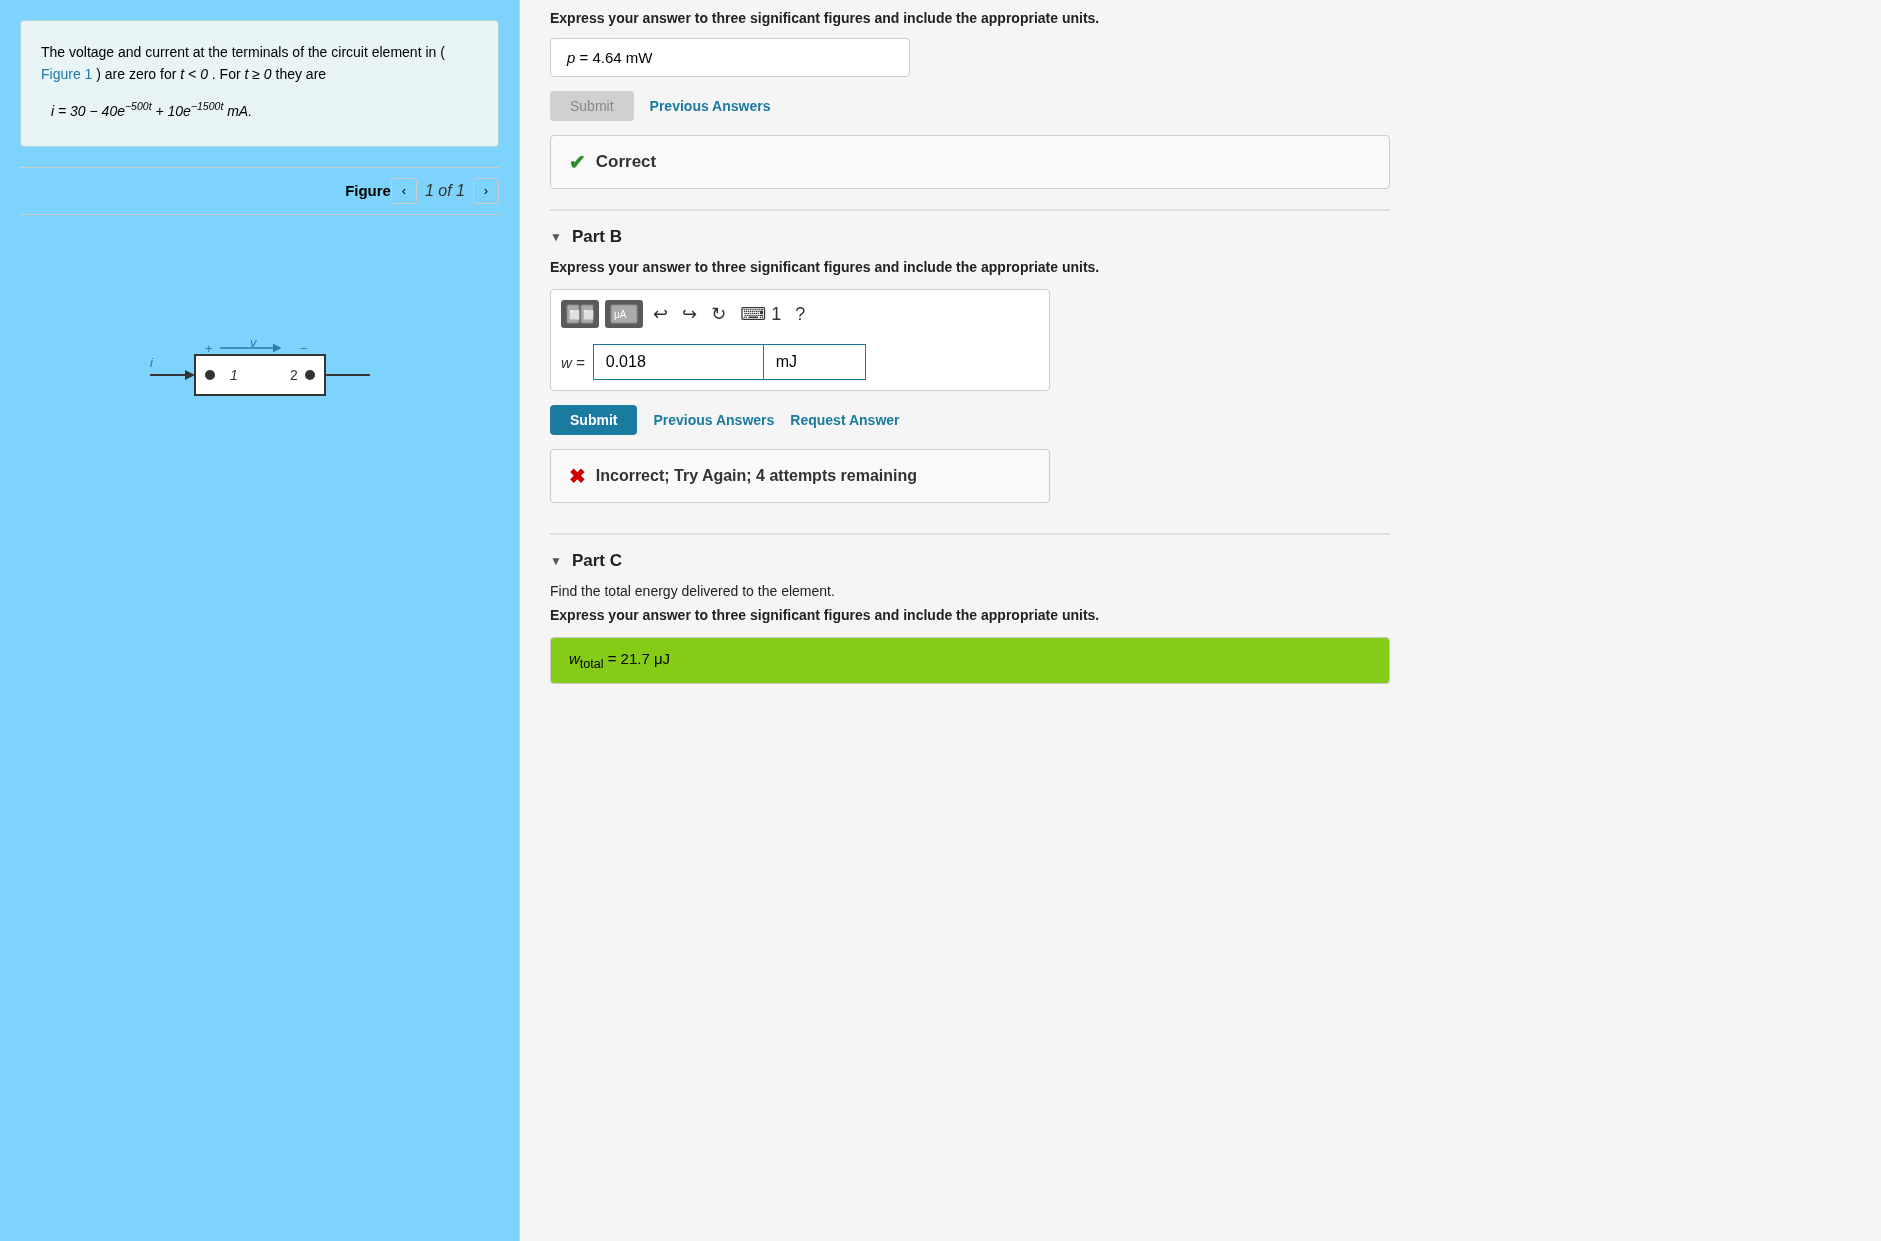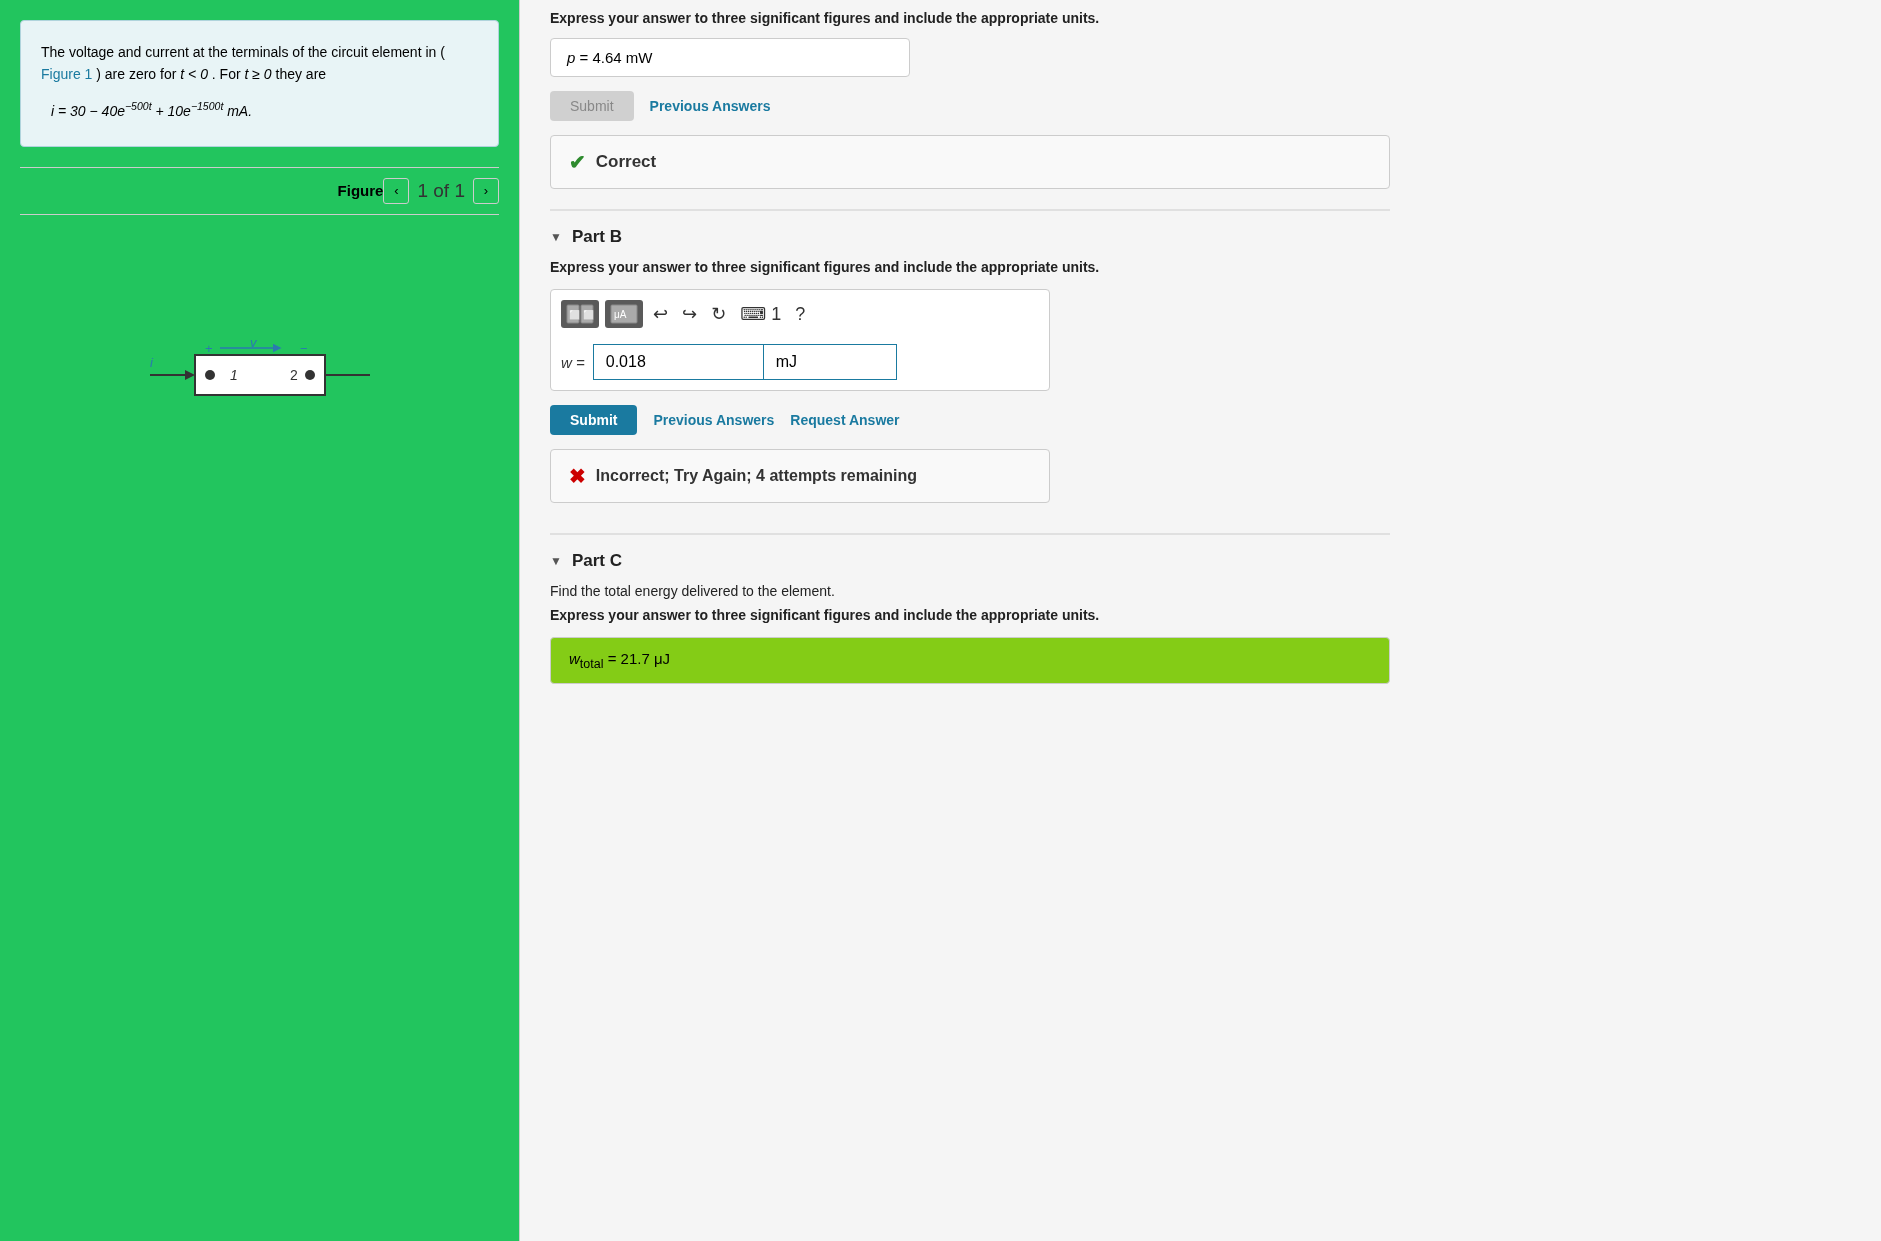--- a/index.html
+++ b/index.html
@@ -8,21 +8,21 @@
       font-size: 15px;
       background: #f0f0f0;
       display: flex;
       min-height: 1241px;
     }
 
     
     .left-panel {
       width: 520px;
       min-width: 520px;
-      background: #22c55e;
+      background: #7dd3fc;
       display: flex;
       flex-direction: column;
       border-right: 1px solid #ccc;
     }
 
     .problem-box {
       background: #e8f4f6;
       margin: 20px;
       padding: 20px;
       border: 1px solid #b0d4dc;
@@ -81,22 +81,23 @@
       width: 26px;
       height: 26px;
       cursor: pointer;
       font-size: 13px;
       display: flex;
       align-items: center;
       justify-content: center;
     }
 
     .figure-count {
-      font-size: 19px;
+      font-size: 16px;
       color: #333;
+      font-style: italic;
     }
 
     .figure-divider {
       border: none;
       border-top: 1px solid #ccc;
       margin: 0;
     }
 
     .figure-image-area {
       height: 300px;
@@ -290,21 +291,21 @@
       font-size: 16px;
       width: 170px;
       outline: none;
     }
 
     .math-unit-input {
       border: 1px solid #1a7aa0;
       border-left: 1px solid #1a7aa0;
       padding: 8px 12px;
       font-size: 16px;
-      width: 134px;
+      width: 103px;
       outline: none;
     }
 
     .part-submit-row {
       display: flex;
       align-items: center;
       gap: 16px;
       margin-bottom: 14px;
     }
 

